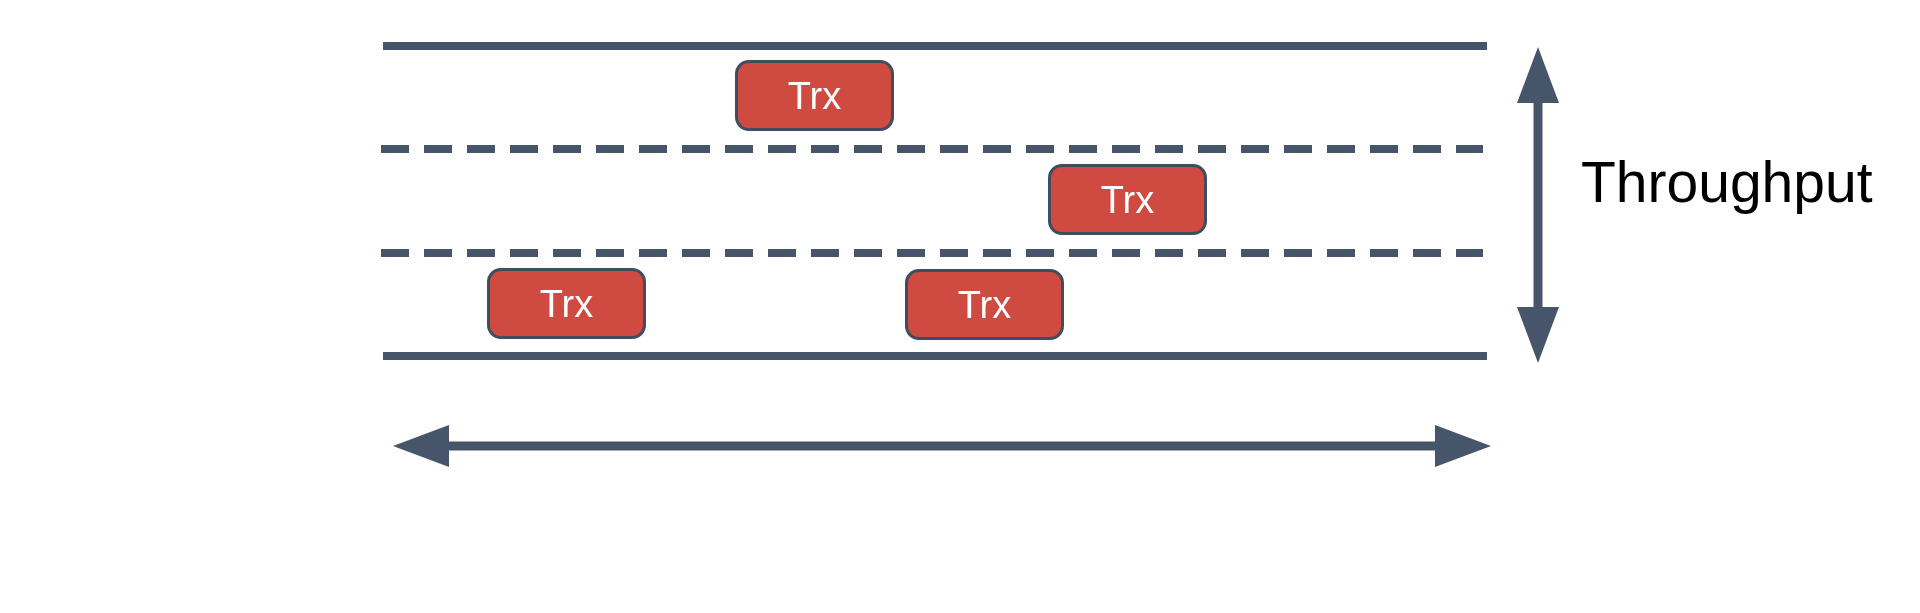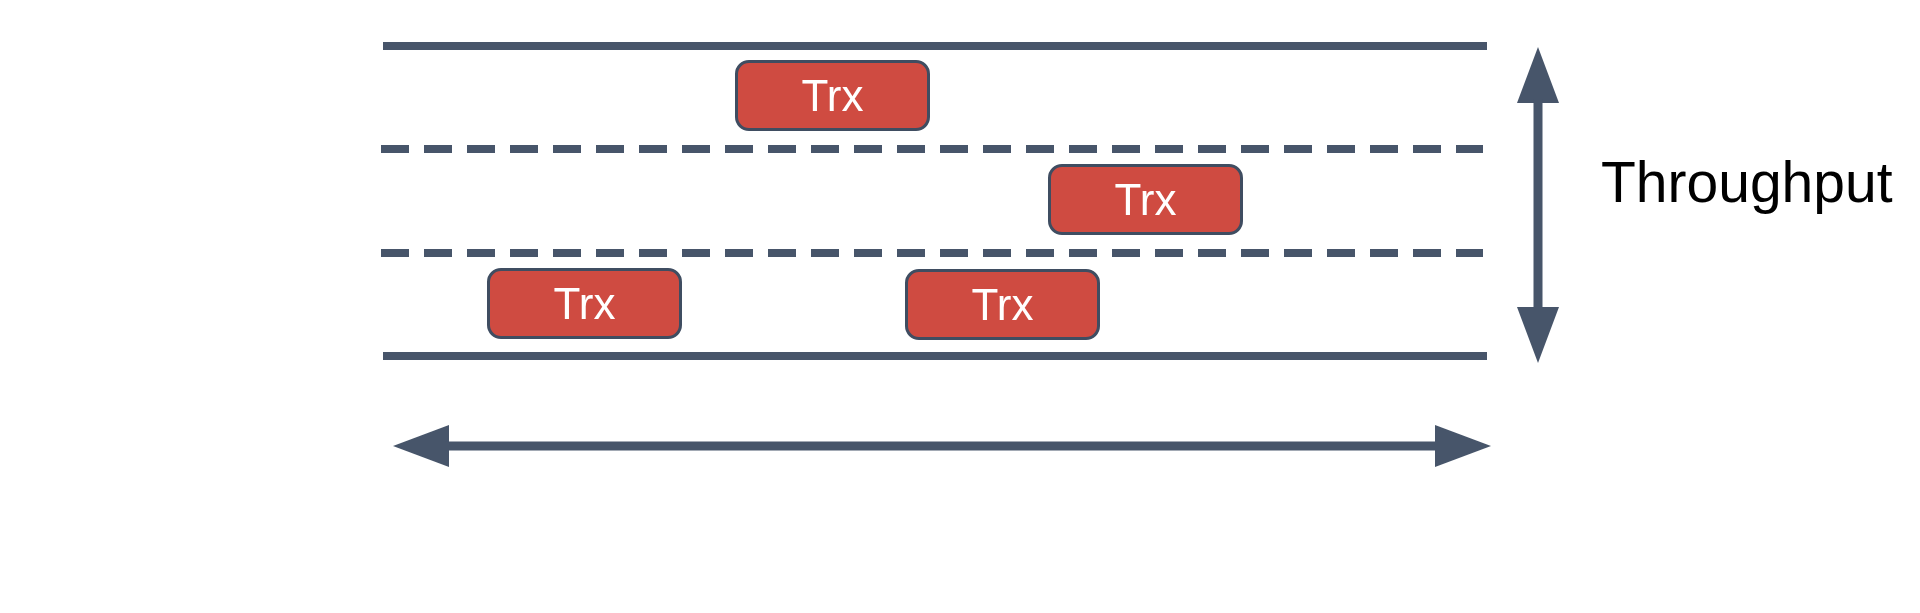--- a/index.html
+++ b/index.html
@@ -38,49 +38,49 @@
       to right,
       var(--line) 0px, var(--line) 28px,
       transparent 28px, transparent 43px
     );
   }
   .dashed-line.d1 { top: 145px; }
   .dashed-line.d2 { top: 249px; }
 
   .trx-box {
     position: absolute;
-    width: 195px;
+    width: 159px;
     height: 71px;
     background: var(--box-fill);
     border: 3px solid var(--box-border);
     border-radius: 14px;
     display: flex;
     align-items: center;
     justify-content: center;
     color: var(--box-text);
-    font-size: 44px;
+    font-size: 38px;
     line-height: 1;
   }
   .trx-box.a { left: 735px;  top: 60px;  }
   .trx-box.b { left: 1048px; top: 164px; }
   .trx-box.c { left: 487px;  top: 268px; }
   .trx-box.d { left: 905px;  top: 269px; }
 
   .v-arrow { position: absolute; left: 1516px; top: 45px;  width: 44px;  height: 320px; }
   .h-arrow { position: absolute; left: 391px;  top: 423px; width: 1102px; height: 46px; }
   .arrow-shape { fill: var(--line); stroke: none; }
 
   .label {
     position: absolute;
     color: var(--label-text);
     font-size: 57px;
     line-height: 1.15;
     white-space: nowrap;
   }
-  .label.throughput { left: 1581px; top: 150px; margin-left: 20px; }
+  .label.throughput { left: 1581px; top: 150px; }
   .label.ttf        { left: 933px;  top: 508px; transform: translateX(-50%); }
 </style>
 </head>
 <body>
 
 <div class="stage">
 
   <div class="solid-line top"></div>
   <div class="dashed-line d1"></div>
   <div class="dashed-line d2"></div>

